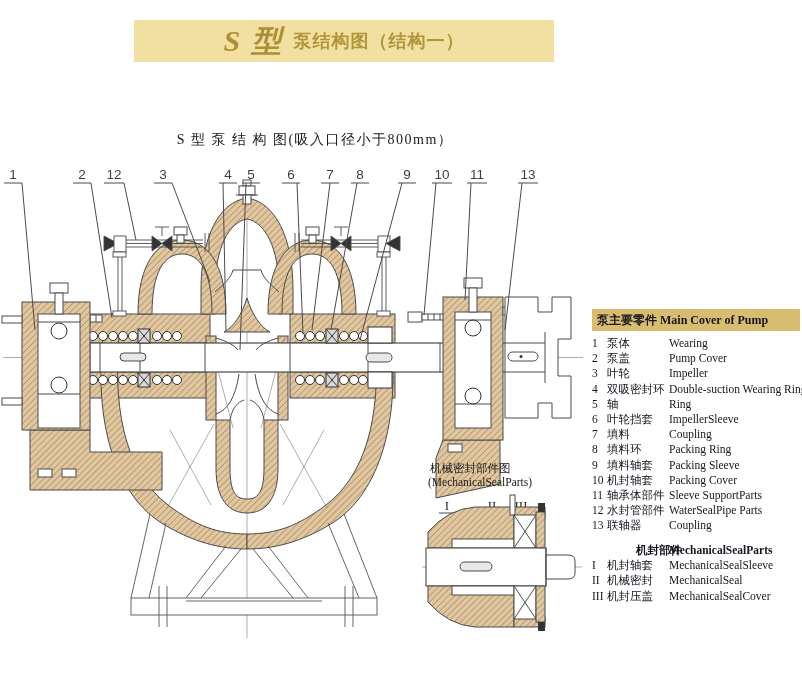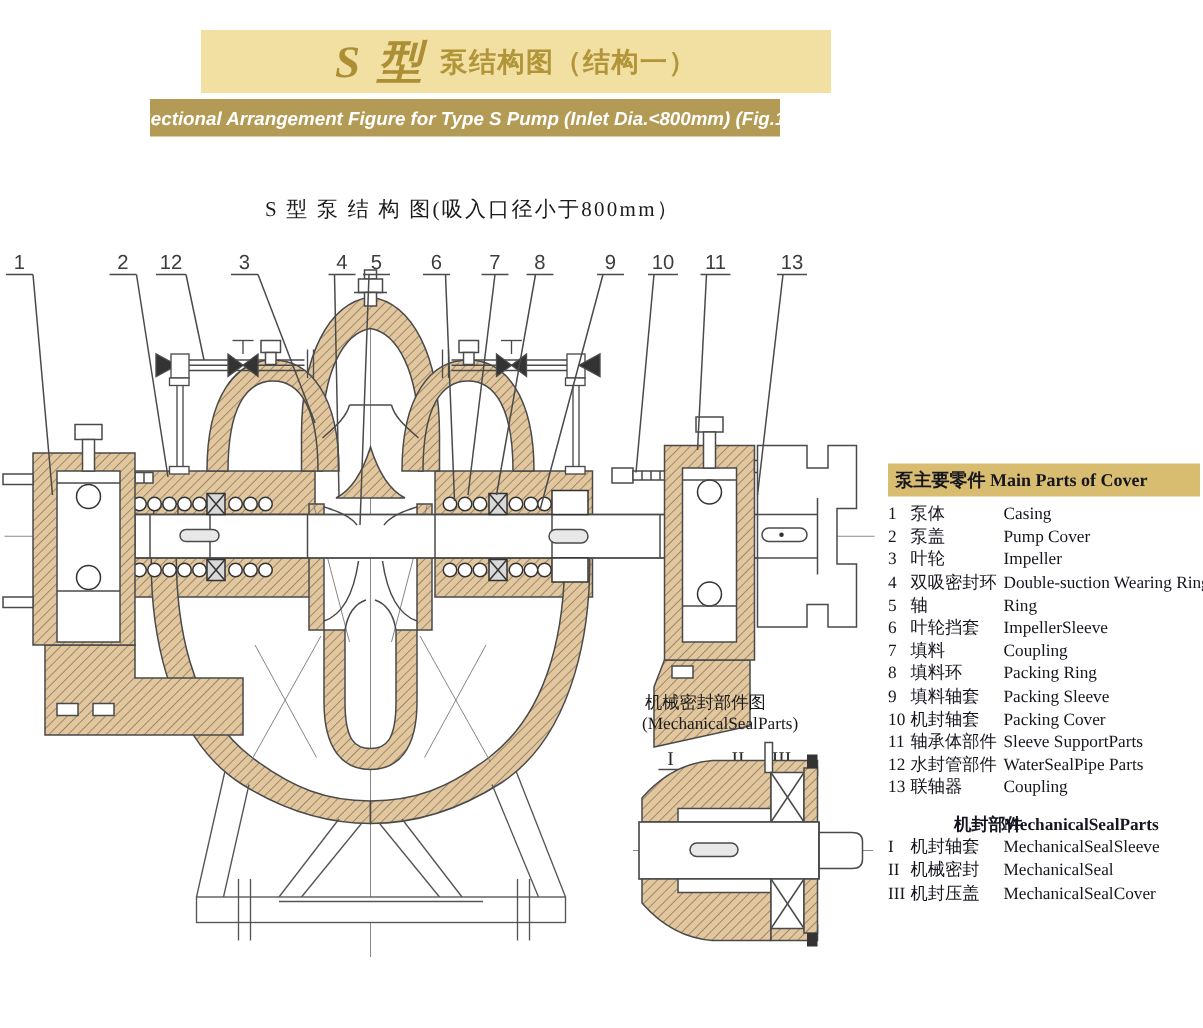--- a/index.html
+++ b/index.html
@@ -41,23 +41,20 @@
 </style>
 </head>
 <body>
 
 <div id="page">
 
   <div id="title-banner">
     <span class="t1">S 型</span>
     <span class="t2">泵结构图（结构一）</span>
   </div>
-  <div id="subtitle-banner">
-    <span>Sectional Arrangement Figure for Type S Pump (Inlet Dia.&lt;800mm)  (Fig.1)</span>
-  </div>
 
   <div id="drawing-caption">S 型 泵 结 构 图(吸入口径小于800mm）</div>
 
   <svg id="pump-svg" width="585" height="660" viewBox="0 0 585 660">
     <defs>
       <pattern id="ht" patternUnits="userSpaceOnUse" width="4.5" height="4.5" patternTransform="rotate(45)">
         <rect width="4.5" height="4.5" fill="#e2c79e"></rect>
         <line x1="0" y1="0" x2="0" y2="4.5" stroke="#86735a" stroke-width="1"></line>
       </pattern>
     </defs>
@@ -389,26 +386,26 @@
       <rect x="452" y="586" width="62" height="9" fill="#fff" stroke="#4a4a4a"></rect>
       <rect x="514" y="586" width="22" height="33" fill="#fff" stroke="#4a4a4a"></rect>
       <line class="ln" x1="514" y1="586" x2="536" y2="619"></line>
         <line class="ln" x1="536" y1="586" x2="514" y2="619"></line>
       <rect x="536" y="586" width="9" height="36" fill="url(#ht)" stroke="#4a4a4a"></rect>
       <rect x="538" y="622" width="7" height="9" fill="#333"></rect>
     </g>
   </svg>
 
   <div id="parts-panel">
-    <div id="parts-header">泵主要零件 Main Parts of Cover</div>
+    <div id="parts-header">泵主要零件 Main Cover of Pump</div>
     <div class="tbl">
       <div class="prow">
           <span>1</span>
           <span>泵体</span>
-          <span class="en">Casing</span>
+          <span class="en">Wearing</span>
         </div>
       <div class="prow">
           <span>2</span>
           <span>泵盖</span>
           <span class="en">Pump Cover</span>
         </div>
       <div class="prow">
           <span>3</span>
           <span>叶轮</span>
           <span class="en">Impeller</span>

